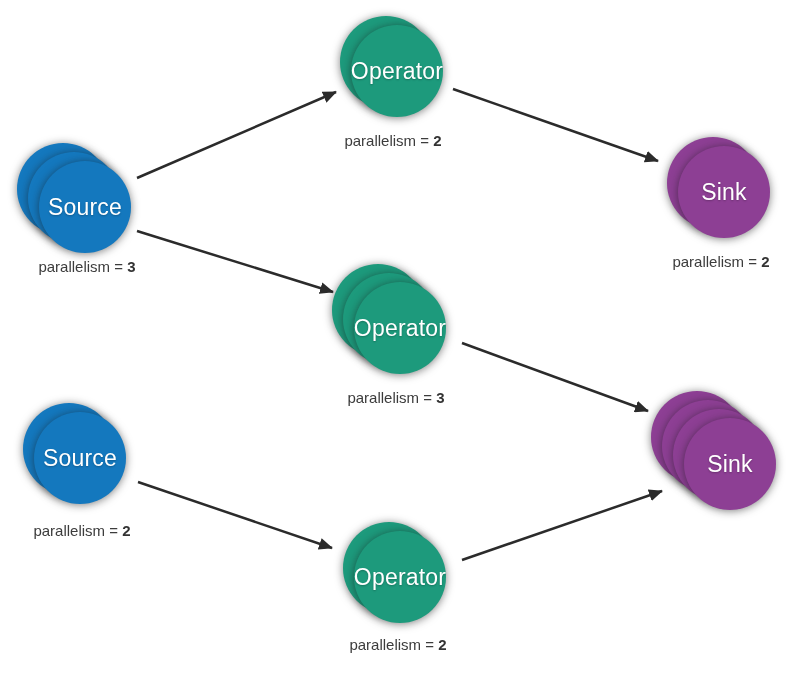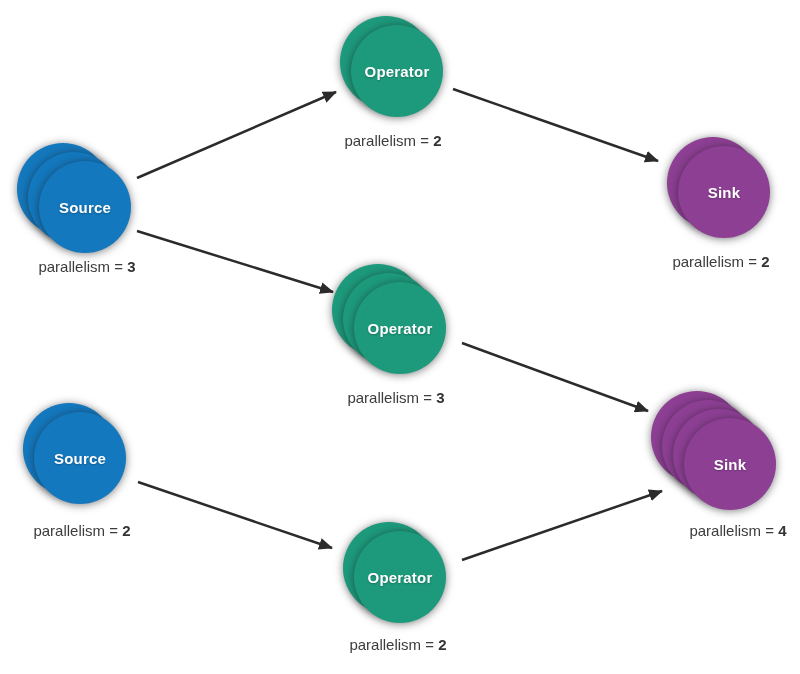--- a/index.html
+++ b/index.html
@@ -33,22 +33,22 @@
     border-radius: 50%;
     box-shadow: 0 1px 9px rgba(25,25,25,0.55);
   }
   .circle.front {
     display: flex;
     align-items: center;
     justify-content: center;
   }
   .node-text {
     color: #ffffff;
-    font-weight: bold;
-    font-size: 15px;
+    font-weight: normal;
+    font-size: 23px;
     letter-spacing: 0.2px;
     text-shadow: 0 1px 2px rgba(0,0,0,0.25);
     white-space: nowrap;
   }
   .par-label {
     position: absolute;
     transform: translateX(-50%);
     font-size: 15px;
     color: #3c3c3c;
     white-space: nowrap;
@@ -104,15 +104,14 @@
       <div class="circle front" style="background: rgb(29, 154, 124); left: 354px; top: 531px;">
         <span class="node-text">Operator</span>
       </div>
       <div class="par-label" style="left: 398px; top: 636px;"><span>parallelism = </span><b>2</b></div>
       <div class="circle back" style="background: rgb(141, 63, 148); left: 651px; top: 391px;"></div>
       <div class="circle back" style="background: rgb(141, 63, 148); left: 662px; top: 400px;"></div>
       <div class="circle back" style="background: rgb(141, 63, 148); left: 673px; top: 409px;"></div>
       <div class="circle front" style="background: rgb(141, 63, 148); left: 684px; top: 418px;">
         <span class="node-text">Sink</span>
       </div>
-      <div class="par-label" style="left: 738px; top: 522px;"><span>parallelism = </span><b>4</b></div>
     </div>
 </div>
 
 </body></html>

